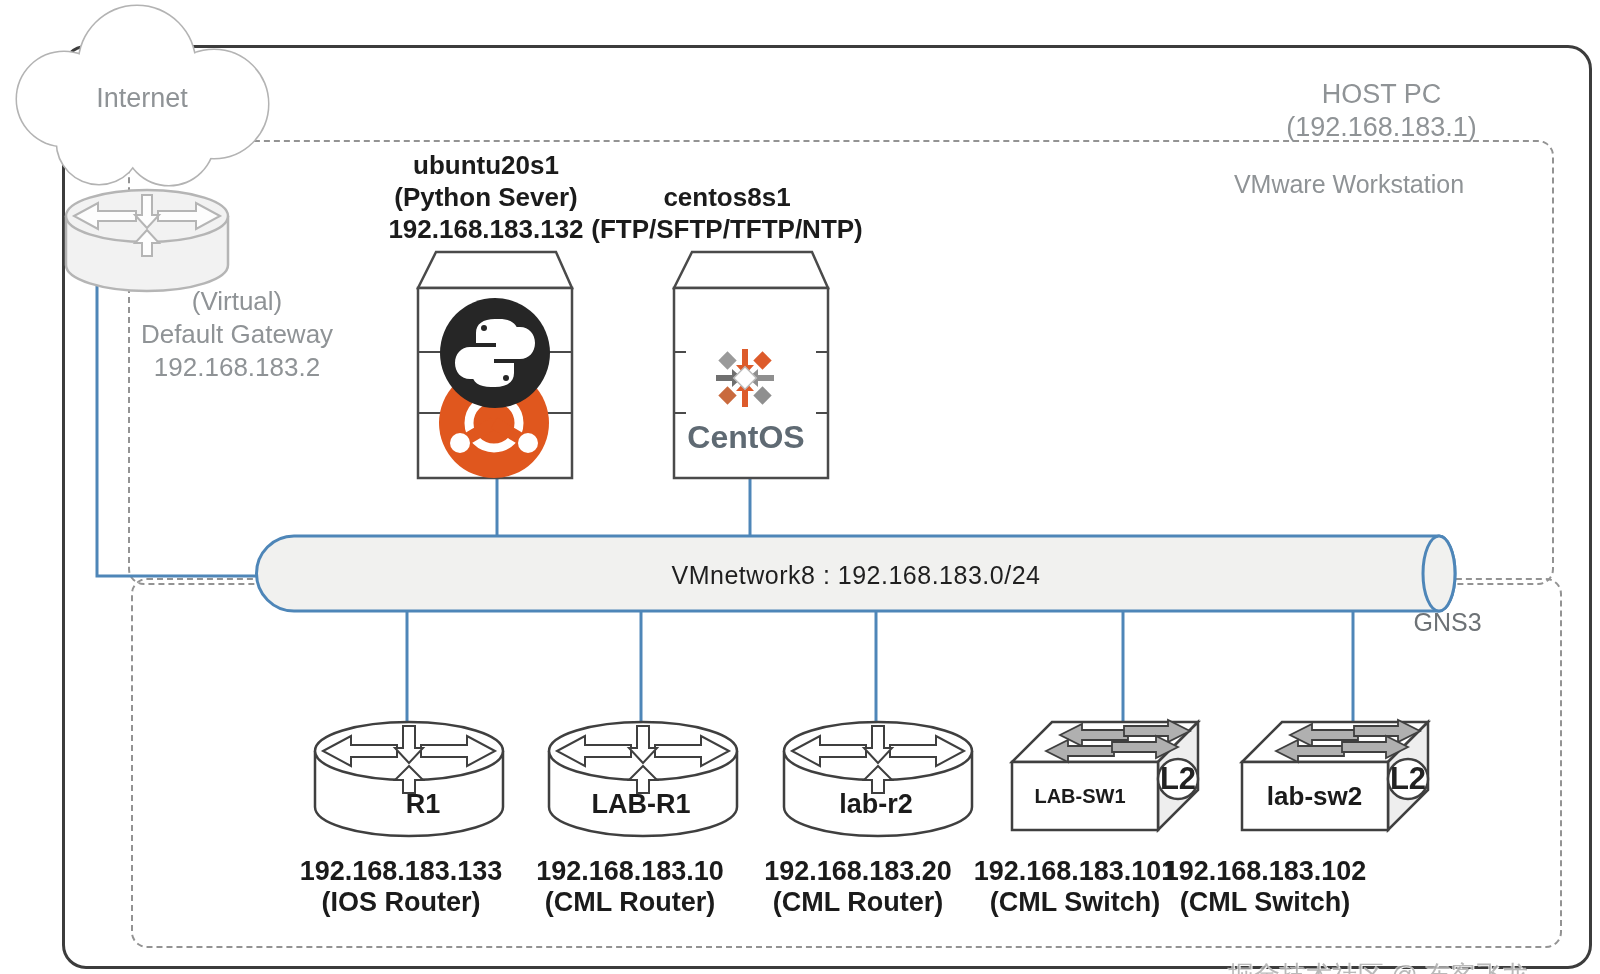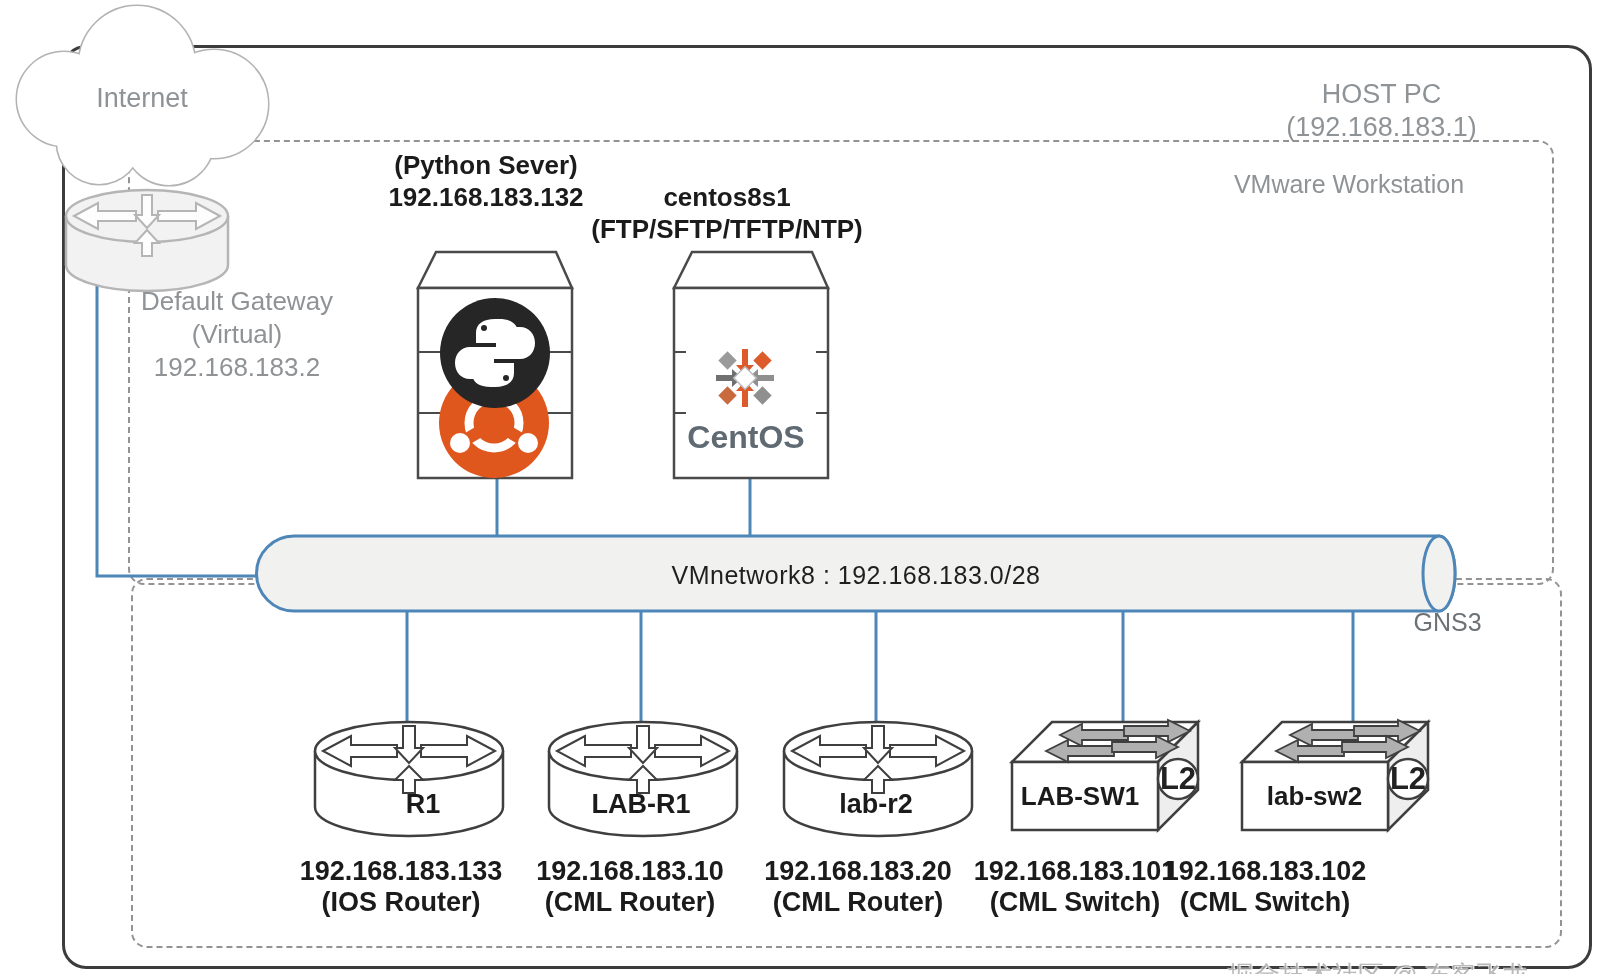--- a/index.html
+++ b/index.html
@@ -58,21 +58,21 @@
     <line x1="876" y1="606" x2="876" y2="726"></line>
     <line x1="1123" y1="606" x2="1123" y2="724"></line>
     <line x1="1353" y1="606" x2="1353" y2="724"></line>
   </g>
 </svg>
 
 <svg class="abs" style="left:250px;top:528px" width="1215" height="92" viewBox="0 0 1215 92">
   <path d="M44,8 L1189,8 A16,37.5 0 0 1 1189,83 L44,83 A37.5,37.5 0 0 1 44,8 Z" fill="#f1f1ef" stroke="#4e86b8" stroke-width="3"></path>
   <ellipse cx="1189" cy="45.5" rx="16" ry="37.5" fill="#f1f1ef" stroke="#4e86b8" stroke-width="3"></ellipse>
 </svg>
-<div id="bus-label" class="abs ctr">VMnetwork8 : 192.168.183.0/28</div>
+<div id="bus-label" class="abs ctr">VMnetwork8 : 192.168.183.0/24</div>
 
 <svg class="abs" style="left:2px;top:2px" width="292" height="196" viewBox="0 0 292 196">
   <g fill="#ffffff" stroke="#b3b3b3" stroke-width="3">
     <circle cx="135" cy="62" r="58"></circle>
       <circle cx="62" cy="97" r="47"></circle>
     <circle cx="212" cy="102" r="54"></circle>
       <circle cx="97" cy="140" r="42"></circle>
     <circle cx="167" cy="138" r="45"></circle>
   </g>
   <g fill="#ffffff">
@@ -91,26 +91,27 @@
     <ellipse cx="85" cy="28" rx="81" ry="26"></ellipse>
   </g>
   <g fill="#fdfdfd" stroke="#b5b5b5" stroke-width="2">
     <polygon points="12,28 36,15 36,23 74,23 74,33 36,33 36,41"></polygon>
     <polygon points="158,28 134,15 134,23 96,23 96,33 134,33 134,41"></polygon>
     <polygon points="85,40 73,27 80,27 80,7 90,7 90,27 97,27"></polygon>
     <polygon points="85,42 73,55 80,55 80,68 90,68 90,55 97,55"></polygon>
   </g>
 </svg>
 <div id="gateway-text" class="abs ctr grayTxt">
+  <div>(Virtual)</div>
   <div>Default Gateway</div>
-  <div>(Virtual)</div>
   <div>192.168.183.2</div>
 </div>
 
 <div id="ubuntu-labels" class="abs ctr boldTxt srv-labels">
+  <div>ubuntu20s1</div>
   <div>(Python Sever)</div>
   <div>192.168.183.132</div>
 </div>
 <svg class="abs" style="left:410px;top:248px" width="170" height="235" viewBox="0 0 170 235">
   <g fill="#ffffff" stroke="#4a4a4a" stroke-width="2.5">
     <polygon points="8,40 26,4 146,4 162,40"></polygon>
     <rect x="8" y="40" width="154" height="190"></rect>
   </g>
   <g stroke="#4a4a4a" stroke-width="2">
     <line x1="8" y1="104" x2="162" y2="104"></line>
@@ -236,21 +237,21 @@
     <rect x="4" y="52" width="146" height="68" fill="#ffffff"></rect>
   </g>
   <g fill="#b0b0b0" stroke="#3f3f3f" stroke-width="1.8">
     <polygon points="52,25 74,14 74,20 120,20 120,30 74,30 74,36"></polygon>
     <polygon points="182,21 160,10 160,16 116,16 116,26 160,26 160,32"></polygon>
     <polygon points="38,41 60,30 60,36 106,36 106,46 60,46 60,52"></polygon>
     <polygon points="170,37 148,26 148,32 104,32 104,42 148,42 148,48"></polygon>
   </g>
   <circle cx="170" cy="69" r="20" fill="#ffffff" stroke="#3f3f3f" stroke-width="2.5"></circle>
 </svg>
-<div class="abs ctr boldTxt dev-name" style="left:1012px;top:781px;width:136px;font-size:26px">LAB-SW1</div>
+<div class="abs ctr boldTxt dev-name" style="left:1012px;top:781px;width:136px;font-size:20px">LAB-SW1</div>
 <div class="abs ctr boldTxt dev-name" style="left:1241px;top:781px;width:147px;font-size:26px">lab-sw2</div>
 <div class="abs ctr l2-badge" style="left:1159px;top:765px">L2</div>
 <div class="abs ctr l2-badge" style="left:1389px;top:765px">L2</div>
 
 <div class="abs ctr boldTxt ip-group" style="left:270px">
   <div>192.168.183.133</div>
   <div>(IOS Router)</div>
 </div>
 <div class="abs ctr boldTxt ip-group" style="left:499px">
   <div>192.168.183.10</div>

